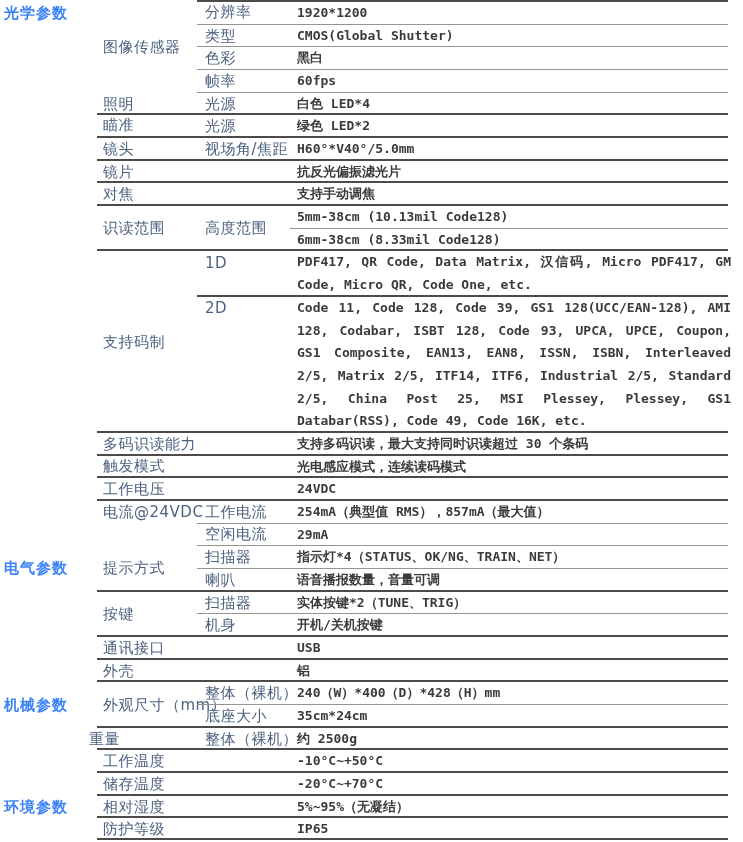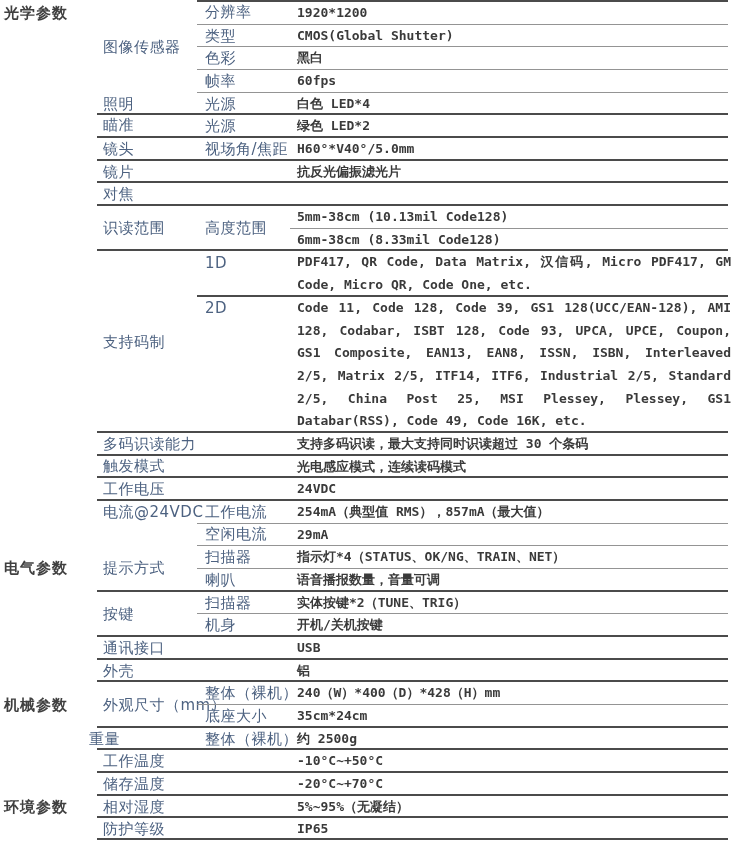--- a/index.html
+++ b/index.html
@@ -9,21 +9,21 @@
     font-family:"DejaVu Sans", sans-serif;
   }
   .sheet{position:absolute;left:0;top:0;width:743px;height:842px;}
   .sep{position:absolute;height:1px;background:#949494;}
   .sep.dark{height:2px;background:#4b4b4b;}
   .cell{
     position:absolute;display:flex;align-items:center;
     font-family:"DejaVu Sans", sans-serif;
     white-space:nowrap;
   }
-  .glabel{color:#404040;font-size:15px;font-weight:700;letter-spacing:1px;}
+  .glabel{color:#3b82f6;font-size:15px;font-weight:700;letter-spacing:1px;}
   .plabel,.slabel{color:#4d6281;font-size:15px;font-weight:500;letter-spacing:0.5px;}
   .value{
     position:absolute;
     font-family:"DejaVu Sans Mono", monospace;
     font-weight:700;font-size:13px;color:#3a3a3a;
     line-height:22.68px;
   }
   .value.multi{text-align:justify;}
 </style>
 </head>
@@ -53,20 +53,21 @@
     <div class="value" style="left: 297px; top: 115.4px; width: 434px; white-space: nowrap;">绿色 LED*2</div>
     <div class="sep dark" style="top: 136.08px; left: 97px; width: 631px;"></div>
     <div class="cell plabel" style="left: 103px; top: 138.08px; height: 22.68px;">镜头</div>
     <div class="cell slabel" style="left: 205px; top: 138.08px; height: 22.68px;">视场角/焦距</div>
     <div class="value" style="left: 297px; top: 138.08px; width: 434px; white-space: nowrap;">H60°*V40°/5.0mm</div>
     <div class="sep dark" style="top: 158.76px; left: 97px; width: 631px;"></div>
     <div class="cell plabel" style="left: 103px; top: 160.76px; height: 22.68px;">镜片</div>
     <div class="value" style="left: 297px; top: 160.76px; width: 434px; white-space: nowrap;">抗反光偏振滤光片</div>
     <div class="sep dark" style="top: 181.44px; left: 97px; width: 631px;"></div>
     <div class="cell plabel" style="left: 103px; top: 183.44px; height: 22.68px;">对焦</div>
+    <div class="value" style="left: 297px; top: 183.44px; width: 434px; white-space: nowrap;">支持手动调焦</div>
     <div class="sep dark" style="top: 204.12px; left: 97px; width: 631px;"></div>
     <div class="cell slabel" style="left: 205px; top: 206.12px; height: 45.36px;">高度范围</div>
     <div class="cell plabel" style="left: 103px; top: 206.12px; height: 45.36px;">识读范围</div>
     <div class="value" style="left: 297px; top: 206.12px; width: 434px; white-space: nowrap;">5mm-38cm (10.13mil Code128)</div>
     <div class="sep light" style="top: 227.8px; left: 290px; width: 438px;"></div>
     <div class="value" style="left: 297px; top: 228.8px; width: 434px; white-space: nowrap;">6mm-38cm (8.33mil Code128)</div>
     <div class="sep dark" style="top: 249.48px; left: 97px; width: 631px;"></div>
     <div class="cell plabel" style="left: 103px; top: 251.48px; height: 181.44px;">支持码制</div>
     <div class="cell slabel" style="left: 205px; top: 251.48px; height: 22.68px;">1D</div>
     <div class="value multi" style="left: 297px; top: 251.48px; width: 434px; white-space: normal;">PDF417, QR Code, Data Matrix, 汉信码, Micro PDF417, GM Code, Micro QR, Code One, etc.</div>

